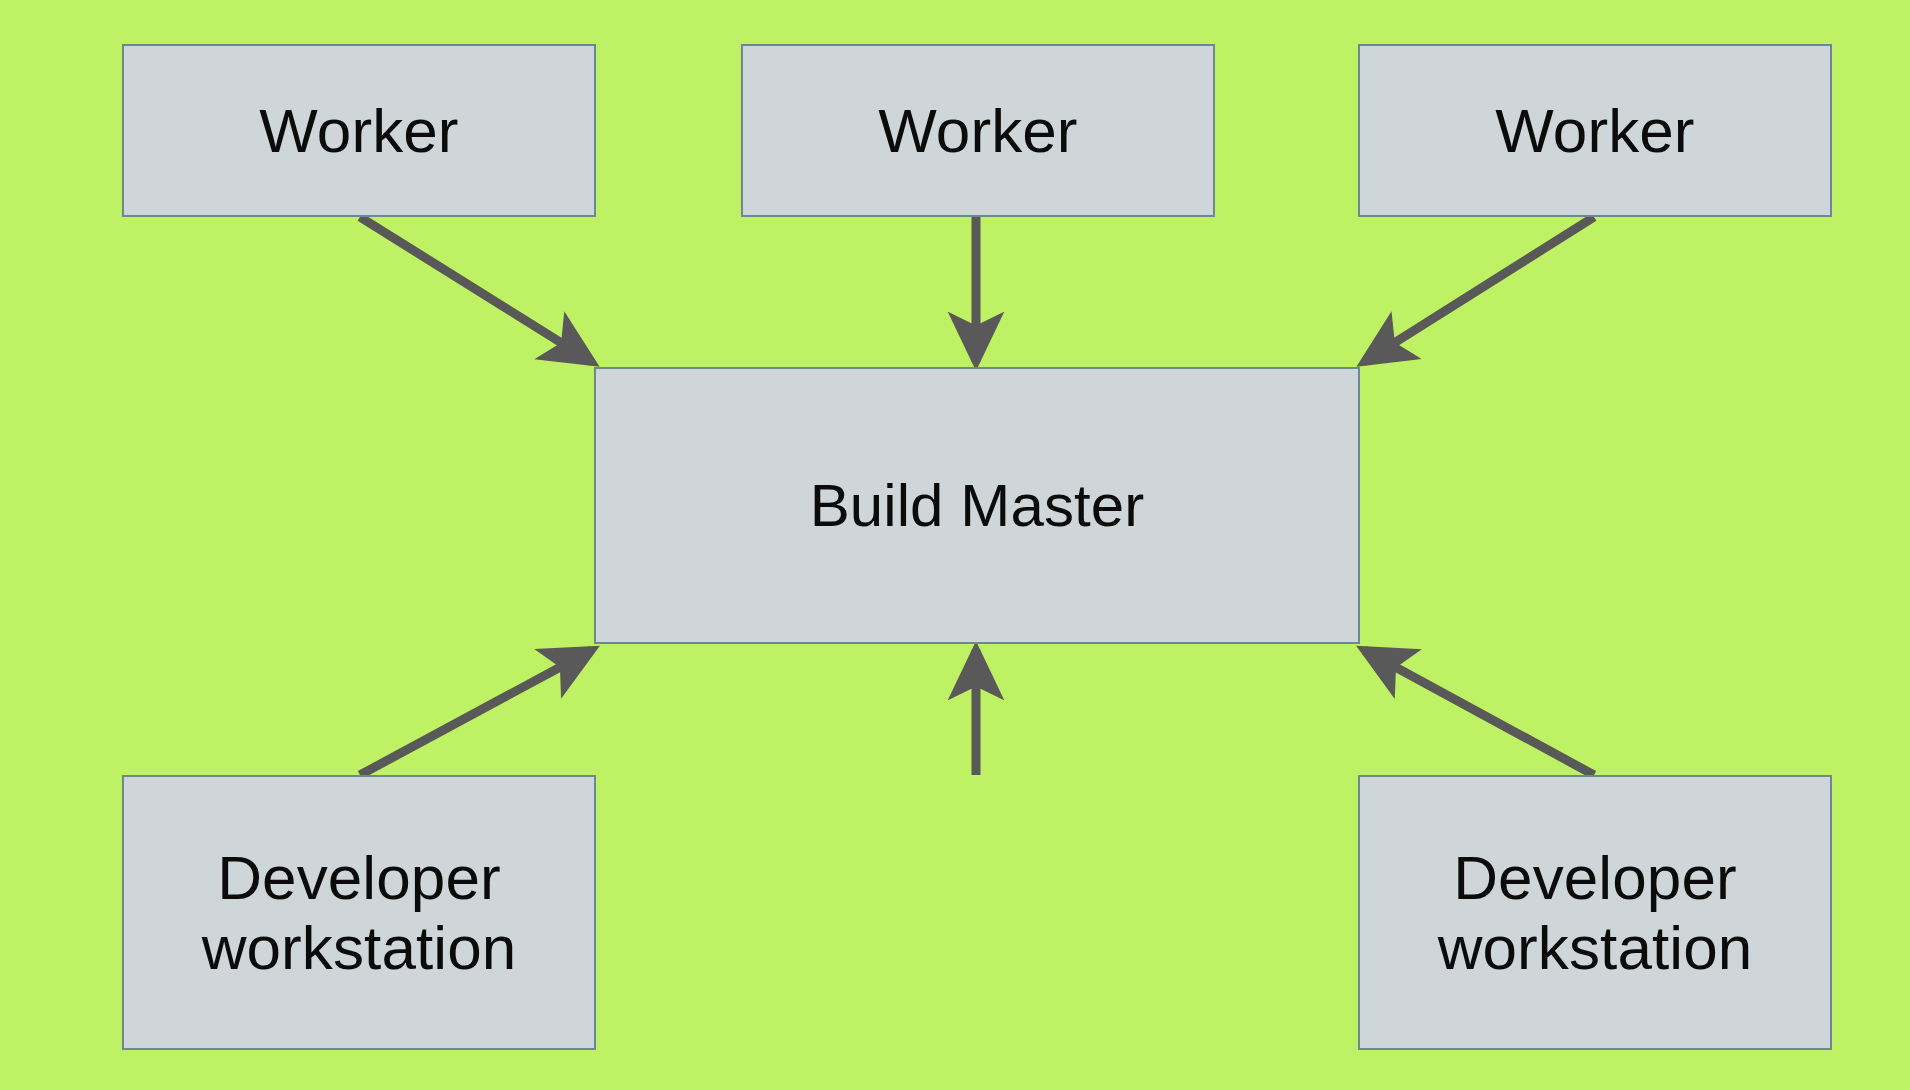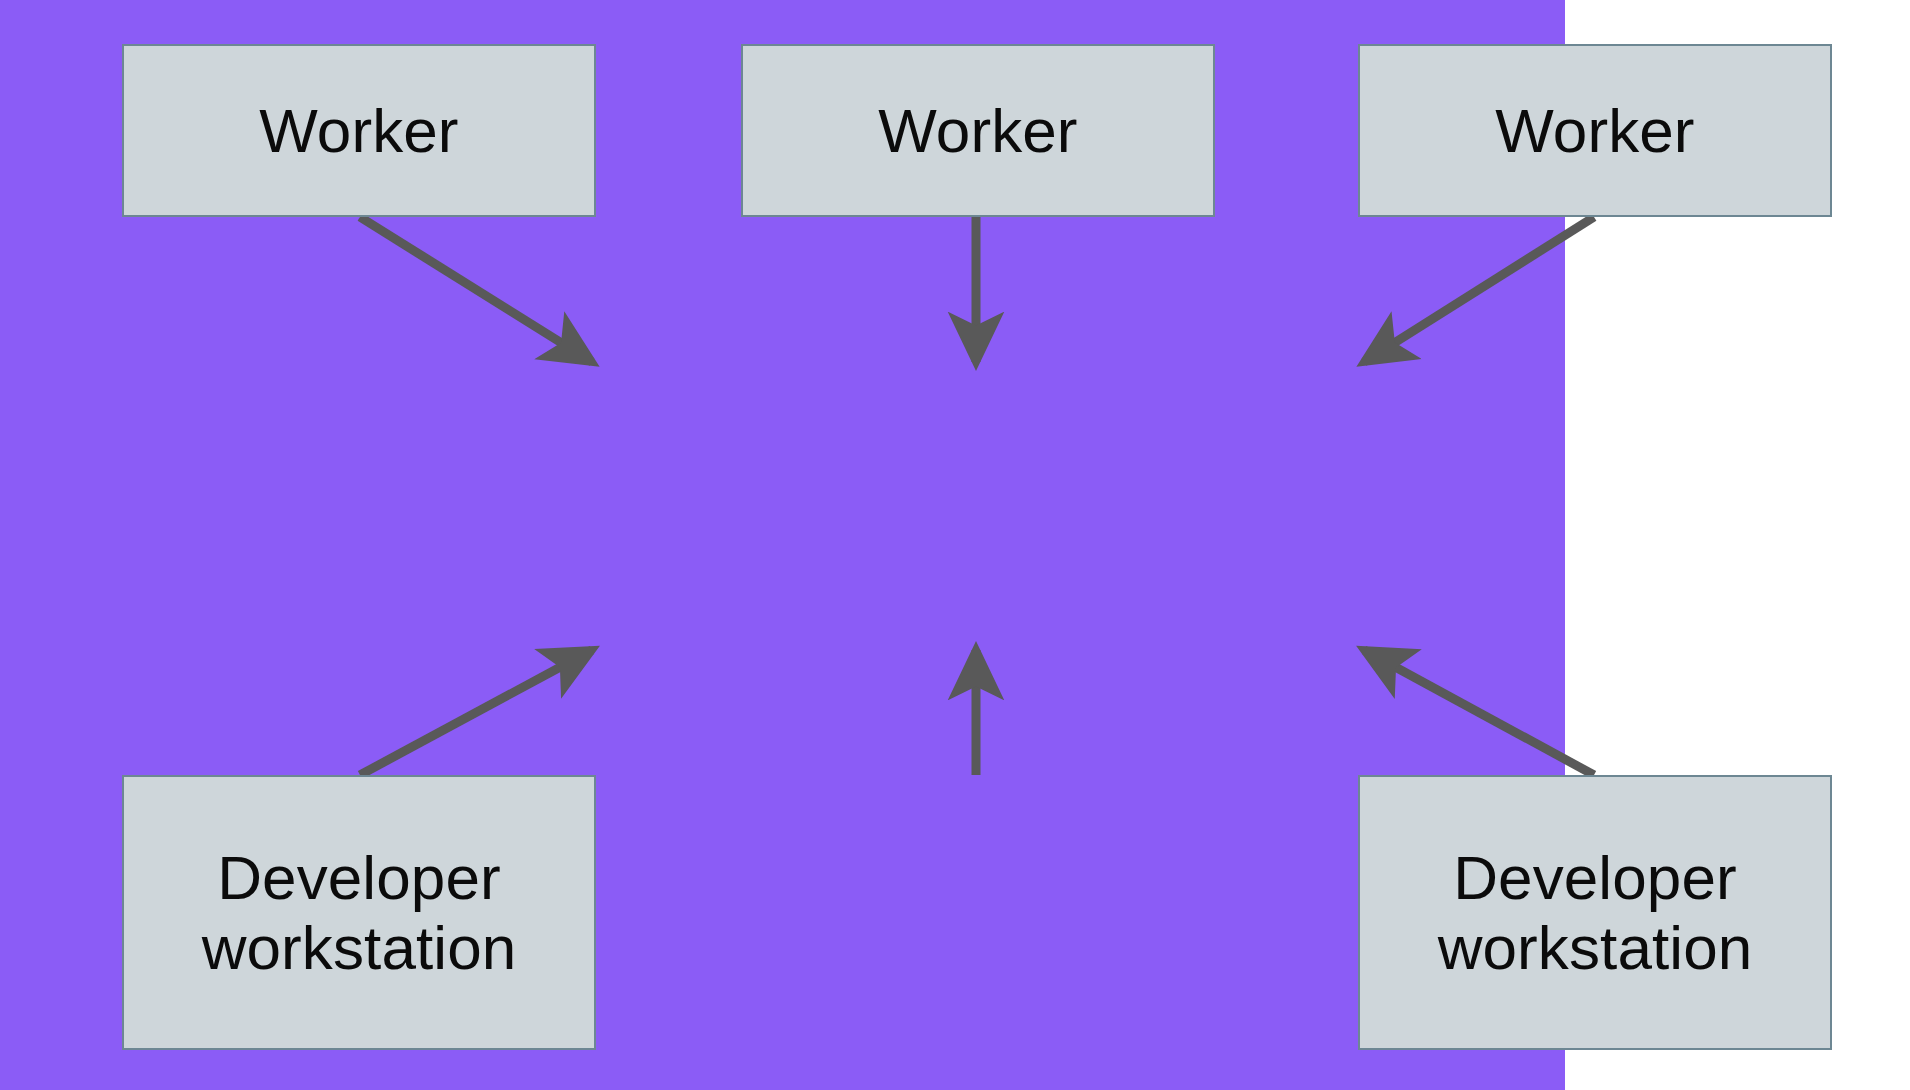--- a/index.html
+++ b/index.html
@@ -8,23 +8,23 @@
     background: #ffffff;
   }
   body {
     width: 1910px;
     height: 1090px;
     font-family: "Liberation Sans", sans-serif;
     overflow: hidden;
   }
   #canvas {
     position: relative;
-    width: 1565px;
+    width: 1910px;
     height: 1090px;
-    background: #8b5cf6;
+    background: #bef264;
   }
   #edges {
     position: absolute;
     left: 0;
     top: 0;
     width: 1910px;
     height: 1090px;
     pointer-events: none;
   }
   .node {
@@ -74,20 +74,23 @@
   </div>
 
   <div class="node" style="left:741px; top:44px; width:474px; height:173px;">
     <span class="node-label size-lg">Worker</span>
   </div>
 
   <div class="node" style="left:1358px; top:44px; width:474px; height:173px;">
     <span class="node-label size-lg">Worker</span>
   </div>
 
+  <div class="node" style="left:594px; top:367px; width:766px; height:277px;">
+    <span class="node-label size-md">Build Master</span>
+  </div>
 
   <div class="node" style="left:122px; top:775px; width:474px; height:275px;">
     <span class="node-label size-lg">Developer
 workstation</span>
   </div>
 
 
   <div class="node" style="left:1358px; top:775px; width:474px; height:275px;">
     <span class="node-label size-lg">Developer
 workstation</span>

